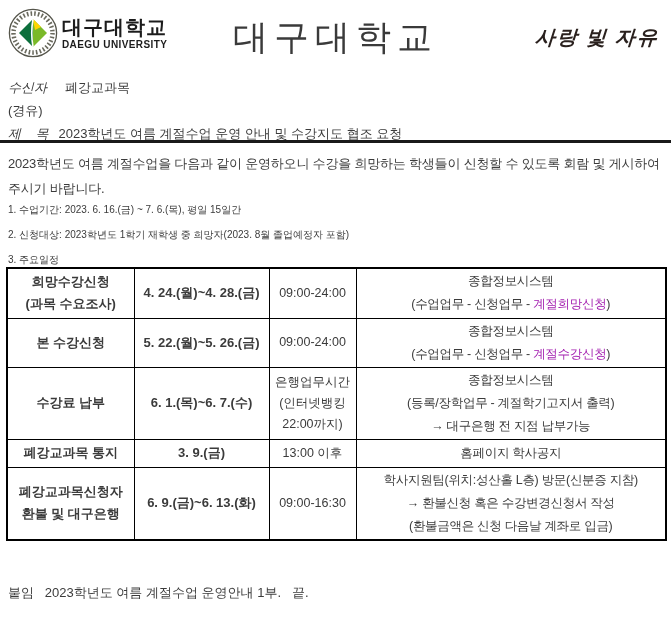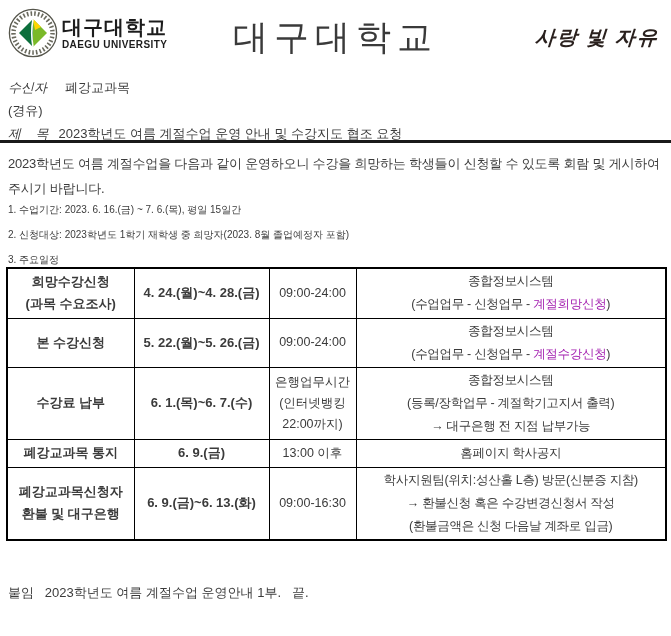--- a/index.html
+++ b/index.html
@@ -163,21 +163,21 @@
       </td>
       <td class="plc">
         <div>종합정보시스템</div>
         <div>(등록/장학업무 - 계절학기고지서 출력)</div>
         <div>→ 대구은행 전 지점 납부가능</div>
       </td>
     </tr>
 
     <tr class="r4">
       <td class="cat">폐강교과목 통지</td>
-      <td class="per">6. 9.(금)</td>
+      <td class="per">3. 9.(금)</td>
       <td class="tim">13:00 이후</td>
       <td class="plc">홈페이지 학사공지</td>
     </tr>
 
     <tr class="r5">
       <td class="cat">
         <div>폐강교과목신청자</div>
         <div>환불 및 대구은행</div>
       </td>
       <td class="per">6. 9.(금)~6. 13.(화)</td>

